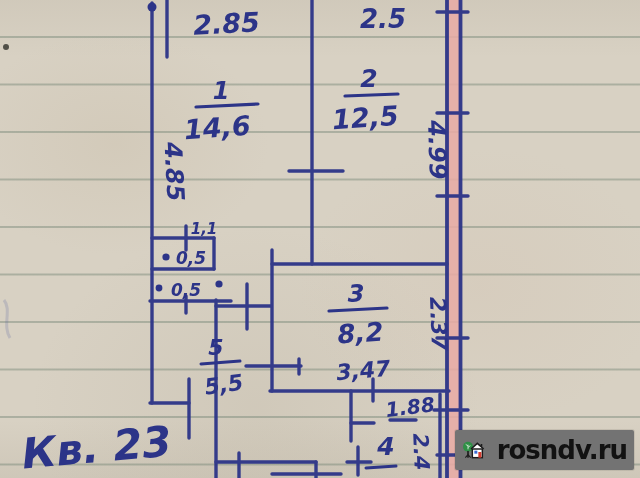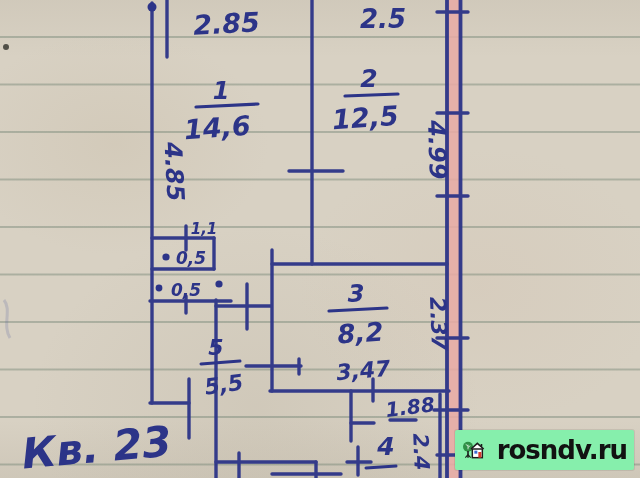--- a/index.html
+++ b/index.html
@@ -25,21 +25,21 @@
     background-position:0 36px;
   }
   svg.plan{position:absolute;left:0;top:0;}
   .ink-text{
     font-family:"DejaVu Sans",sans-serif;
     font-style:italic;font-weight:600;
     fill:#2c3488;
   }
   .watermark{
     position:absolute;left:455px;top:430px;width:179px;height:40px;
-    background:#86efac;border-radius:2px;
+    background:#737373;border-radius:2px;
     display:flex;align-items:center;gap:12px;padding:4px 7px;box-sizing:border-box;
     box-shadow:0 0 0 1px rgba(0,0,0,.08);
   }
   .watermark .site{
     font-family:"DejaVu Sans",sans-serif;font-weight:bold;
     font-size:26px;color:#121212;letter-spacing:-1px;white-space:nowrap;
   }
 </style>
 </head>
 <body>

